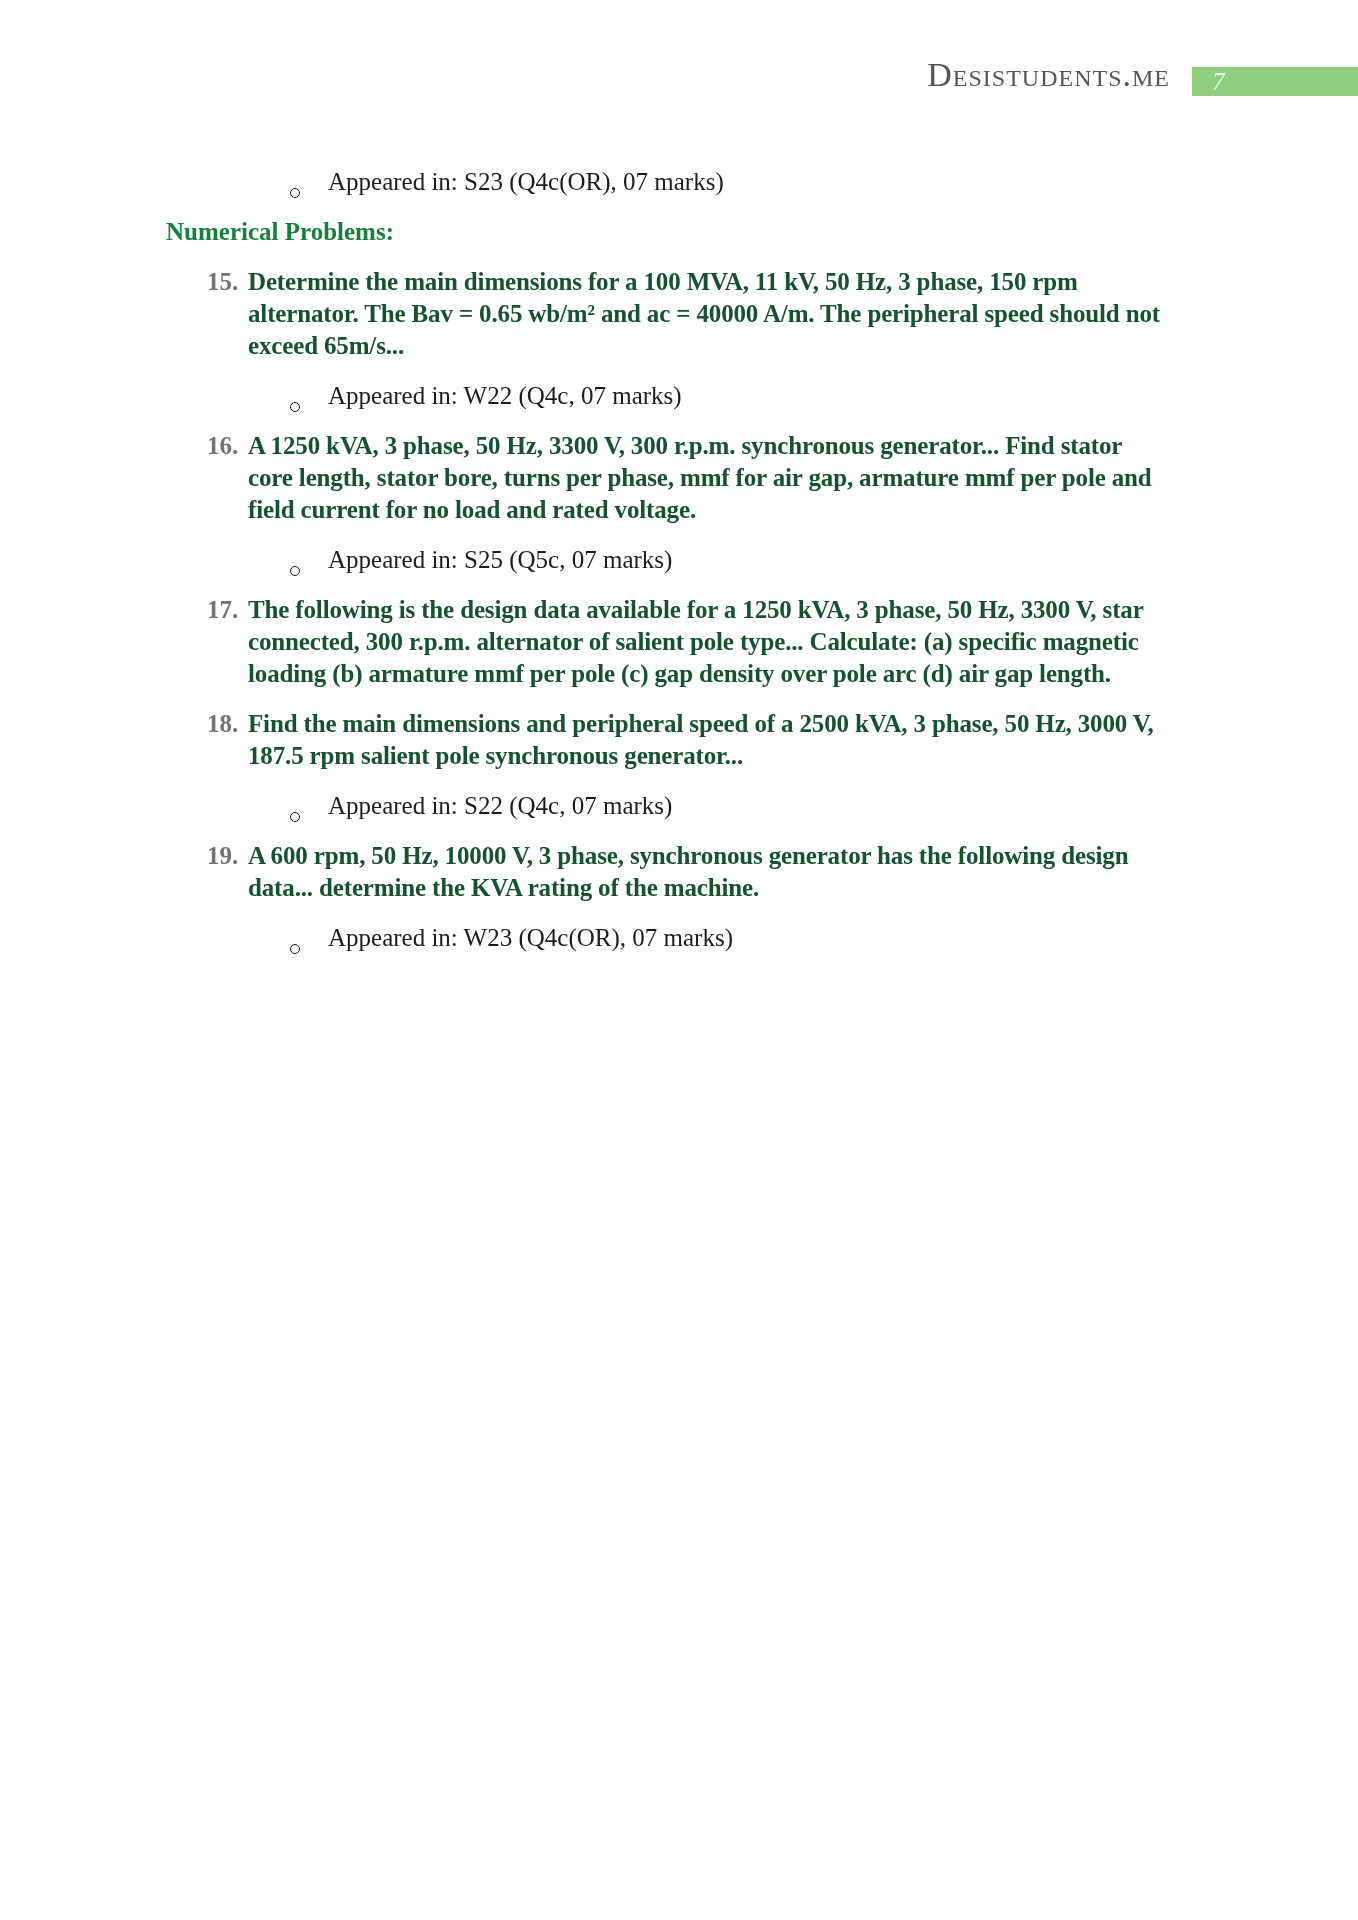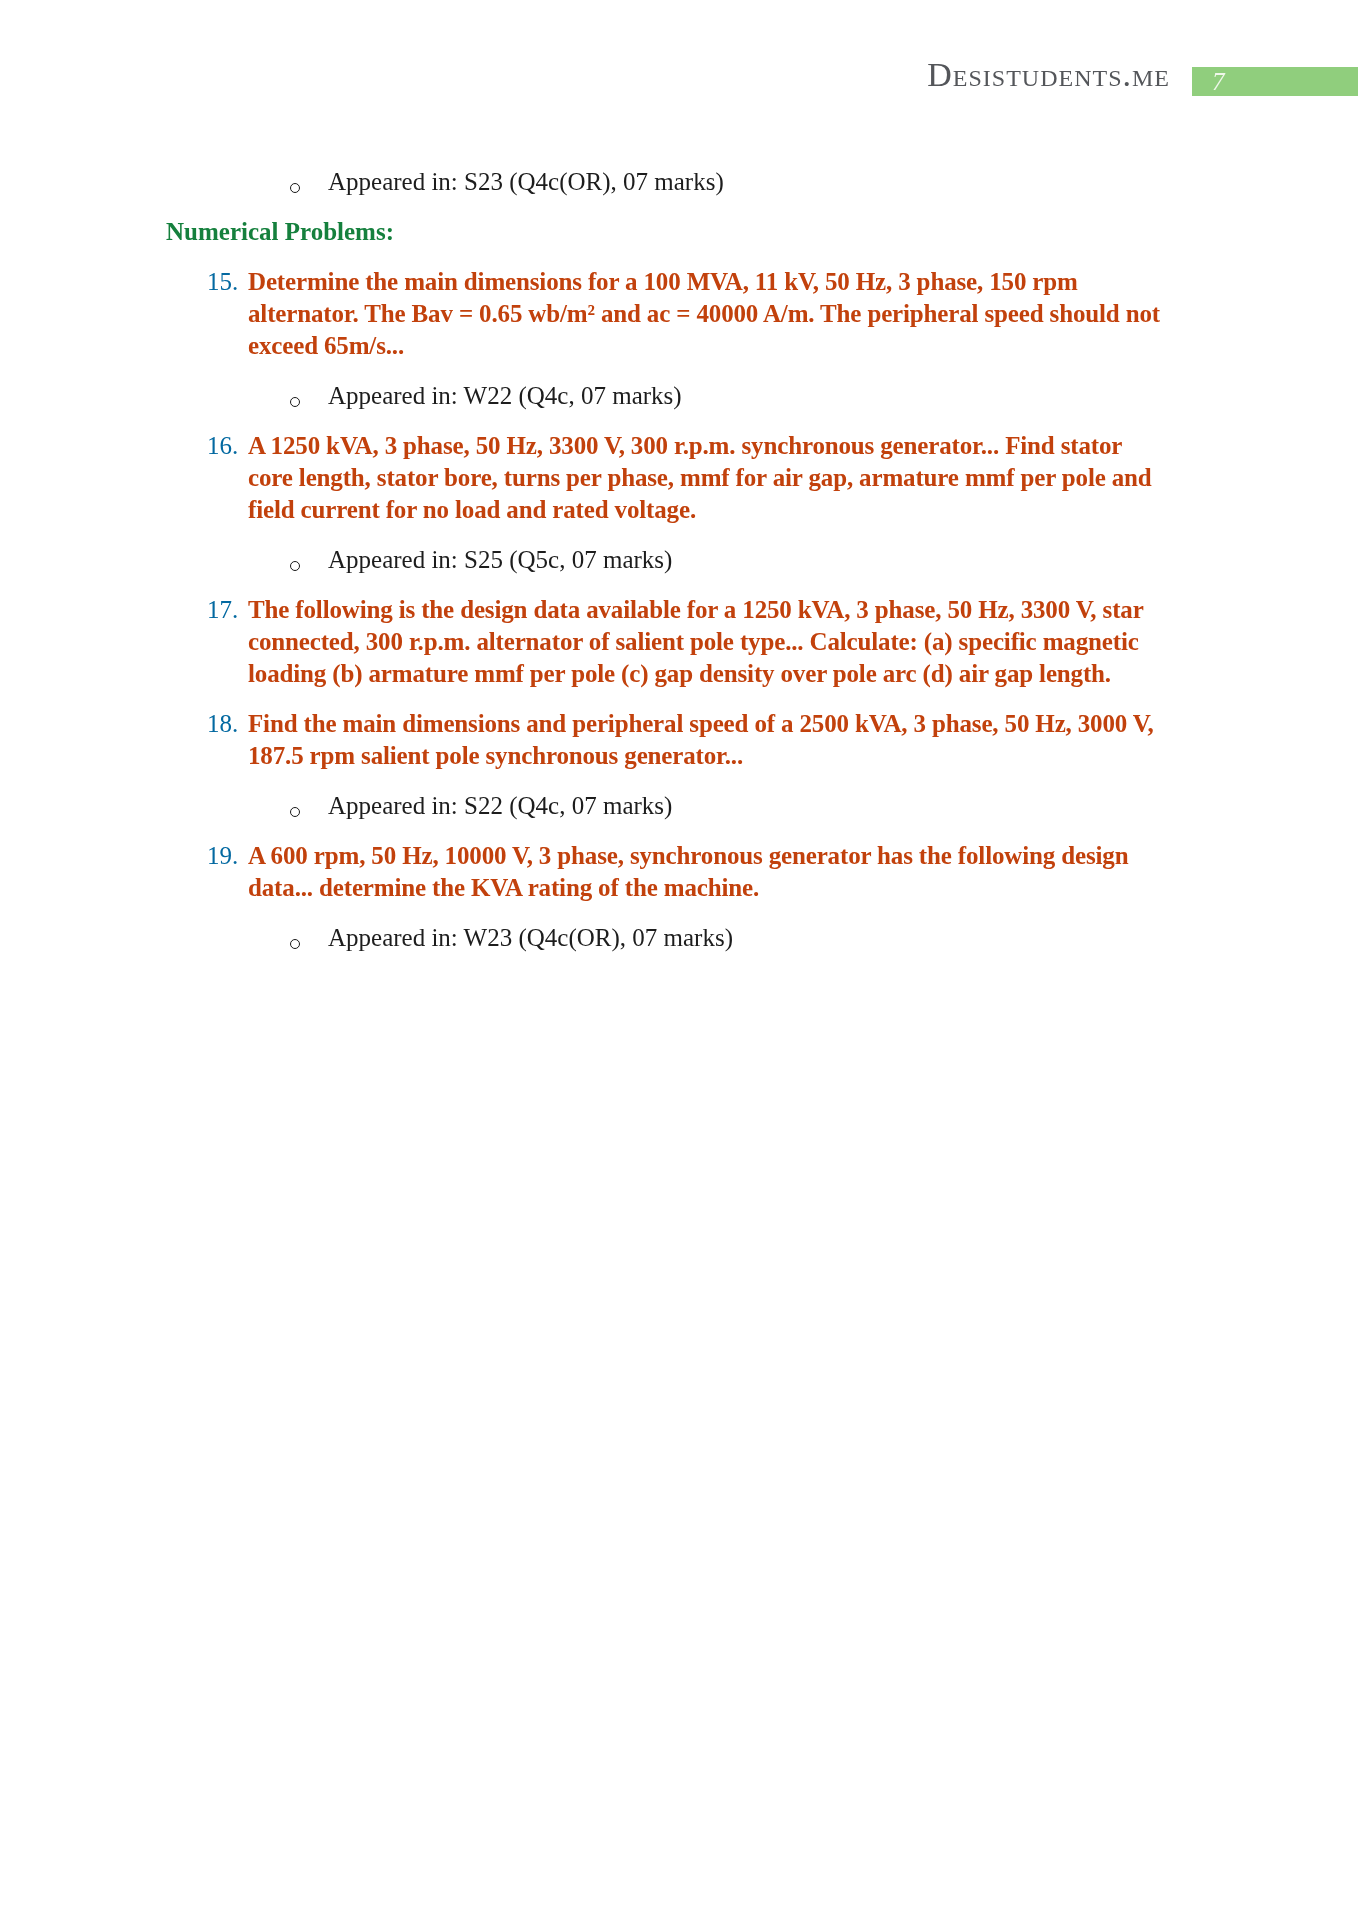--- a/index.html
+++ b/index.html
@@ -49,21 +49,21 @@
   }
 
   
   .content {
     position: relative;
     font-size: 25px;
     line-height: 32px;
   }
   .appeared-row {
     display: flex;
-    align-items: center;
+    align-items: flex-end;
     padding-left: 290px;
     margin-top: 18px;
     white-space: pre;
   }
   .appeared-row.first {
     margin-top: 166px;
   }
   .bullet-circle {
     flex: none;
     width: 10px;
@@ -84,28 +84,28 @@
     color: #15803d;
   }
   .q-item {
     display: flex;
     padding-left: 207px;
     margin-top: 18px;
   }
   .q-num {
     flex: none;
     width: 41px;
-    font-weight: normal;
-    color: #0369a1;
+    font-weight: bold;
+    color: #737373;
   }
   .q-text {
     font-weight: bold;
     white-space: pre;
     letter-spacing: -0.15px;
-    color: #c2410c;
+    color: #14532d;
   }
 </style>
 </head>
 <body>
 
 <div class="page">
 
   <div class="site-title" style="color: rgb(84, 86, 90);">Desistudents.me</div>
   <div class="page-badge" style="background: rgb(144, 206, 125);">
     <span class="page-num">7</span>

